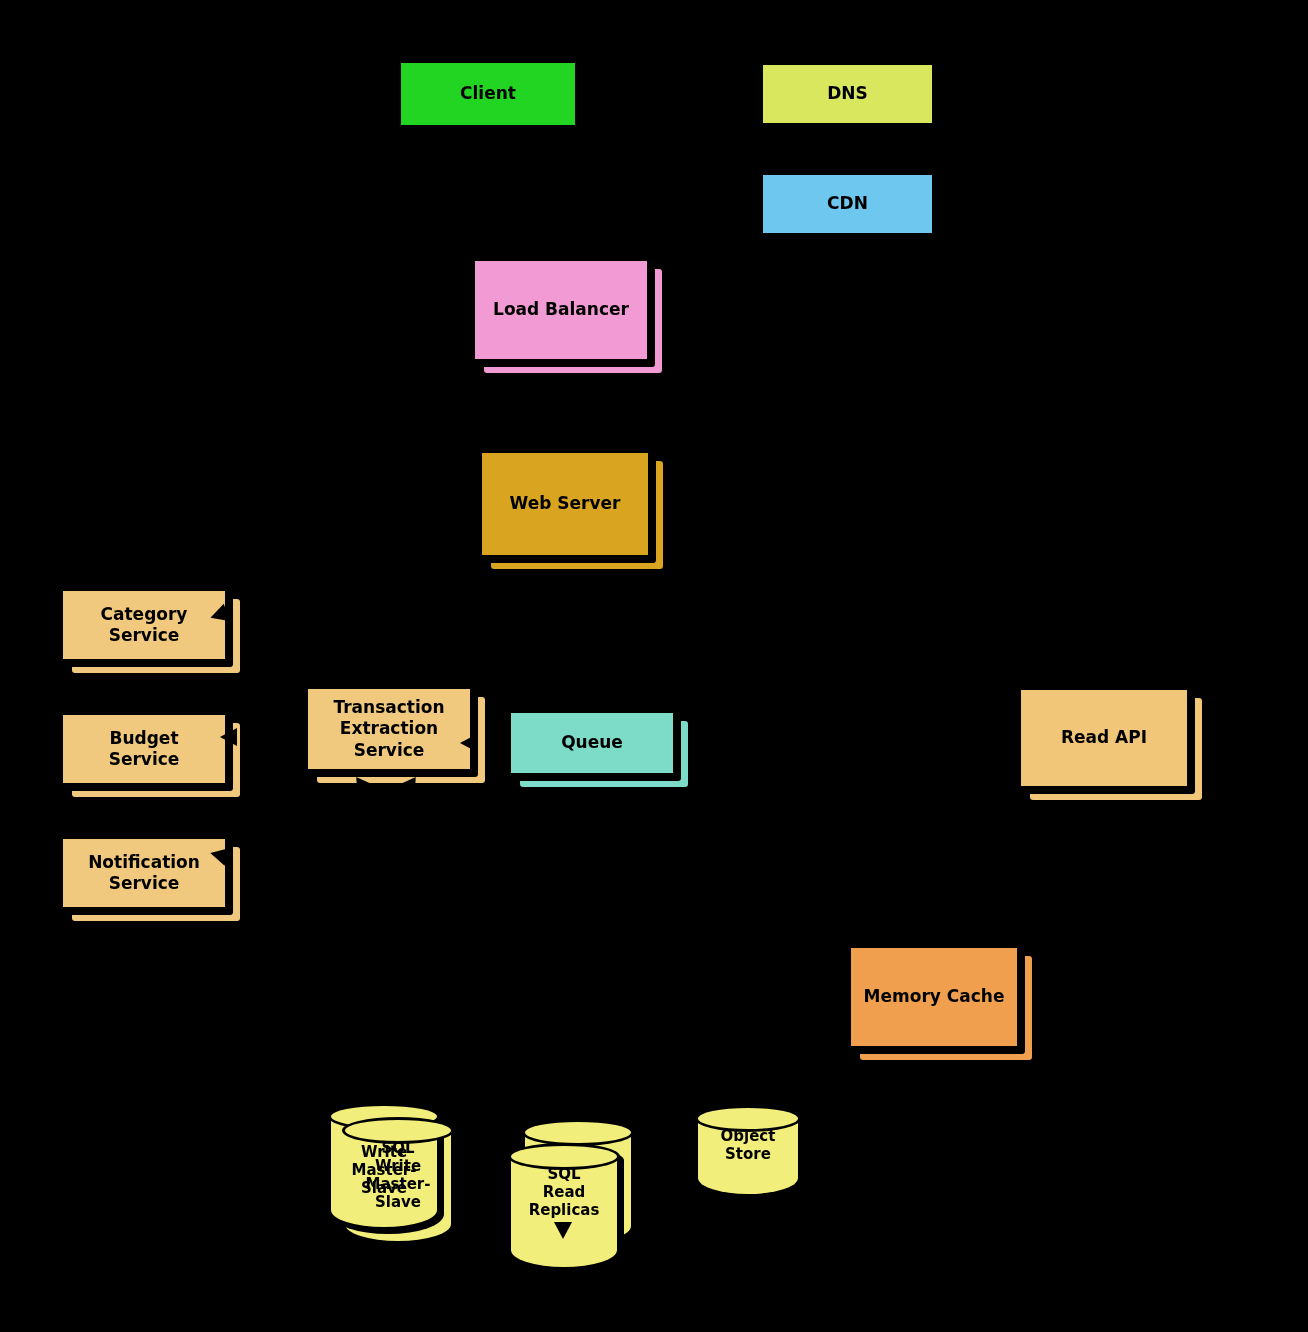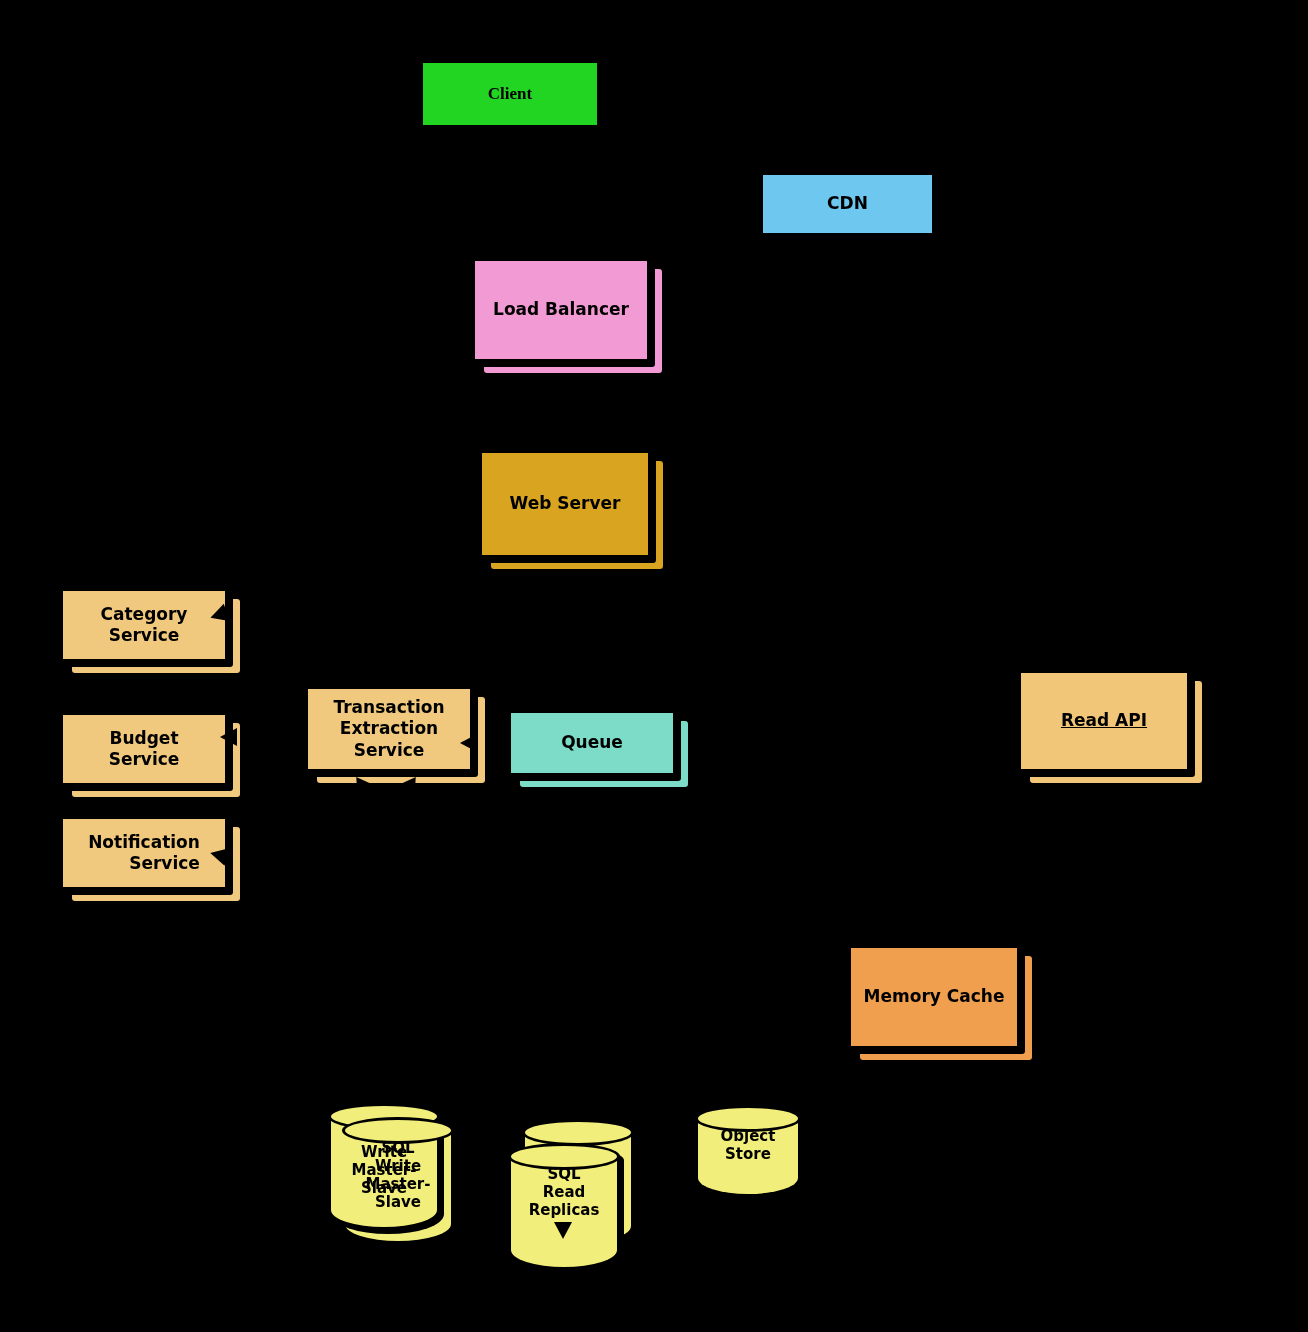--- a/index.html
+++ b/index.html
@@ -62,24 +62,27 @@
   
   .arrow { position:absolute; width:0; height:0; z-index:6; }
   .arrow.left  { border-top:9px solid transparent; border-bottom:9px solid transparent; border-right:17px solid #000; }
   .arrow.down  { border-left:9px solid transparent; border-right:9px solid transparent; border-top:17px solid #000; }
 </style>
 </head>
 <body>
 
 <div id="canvas">
 
-  <div class="node shadow-single" style="left: 420px; top: 60px; width: 180px; height: 68px; font-family: Liberation Serif, serif; --c: #23d523;">
+  <div class="node shadow-single" style="left: 398px; top: 60px; width: 180px; height: 68px; --c: #23d523;">
     <span class="label">Client</span>
   </div>
 
+  <div class="node shadow-single" style="left: 760px; top: 62px; width: 175px; height: 64px; --c: #d9e75e;">
+    <span class="label">DNS</span>
+  </div>
 
   <div class="node shadow-single" style="left: 760px; top: 172px; width: 175px; height: 64px; --c: #6ec7ef;">
     <span class="label">CDN</span>
   </div>
 
   <div class="node stack" style="left: 472px; top: 258px; width: 178px; height: 104px; --c: #f29ad3;">
     <span class="label">Load Balancer</span>
   </div>
 
   <div class="node stack" style="left: 479px; top: 450px; width: 172px; height: 108px; --c: #d9a520;">
@@ -89,37 +92,37 @@
   <div class="node stack" style="left: 60px; top: 588px; width: 168px; height: 74px; --c: #f0c97e;">
     <span class="label">Category
 Service</span>
   </div>
 
   <div class="node stack" style="left: 60px; top: 712px; width: 168px; height: 74px; --c: #f0c97e;">
     <span class="label">Budget
 Service</span>
   </div>
 
-  <div class="node stack" style="left: 60px; top: 816px; width: 168px; height: 74px; text-align: right; --c: #f0c97e;">
+  <div class="node stack" style="left: 60px; top: 836px; width: 168px; height: 74px; --c: #f0c97e;">
     <span class="label">Notification
 Service</span>
   </div>
 
   <div class="node stack" style="left: 305px; top: 686px; width: 168px; height: 86px; --c: #f0c97e;">
     <span class="label">Transaction
 Extraction
 Service</span>
   </div>
 
   <div class="node stack" style="left: 508px; top: 710px; width: 168px; height: 66px; --c: #7cdcc8;">
     <span class="label">Queue</span>
   </div>
 
 
-  <div class="node stack" style="left: 1018px; top: 670px; width: 172px; height: 102px; text-decoration: underline; --c: #f2c678;">
+  <div class="node stack" style="left: 1018px; top: 687px; width: 172px; height: 102px; --c: #f2c678;">
     <span class="label">Read API</span>
   </div>
 
   <div class="node stack" style="left: 848px; top: 945px; width: 172px; height: 104px; --c: #ef9f4e;">
     <span class="label">Memory Cache</span>
   </div>
 
   <div class="cylinder cyl-back" style="left: 342px; top: 1117px; width: 112px; height: 127px; --c: #f2ee7b;">
     <div class="cyl-body"></div>
     <div class="cyl-top"></div>

